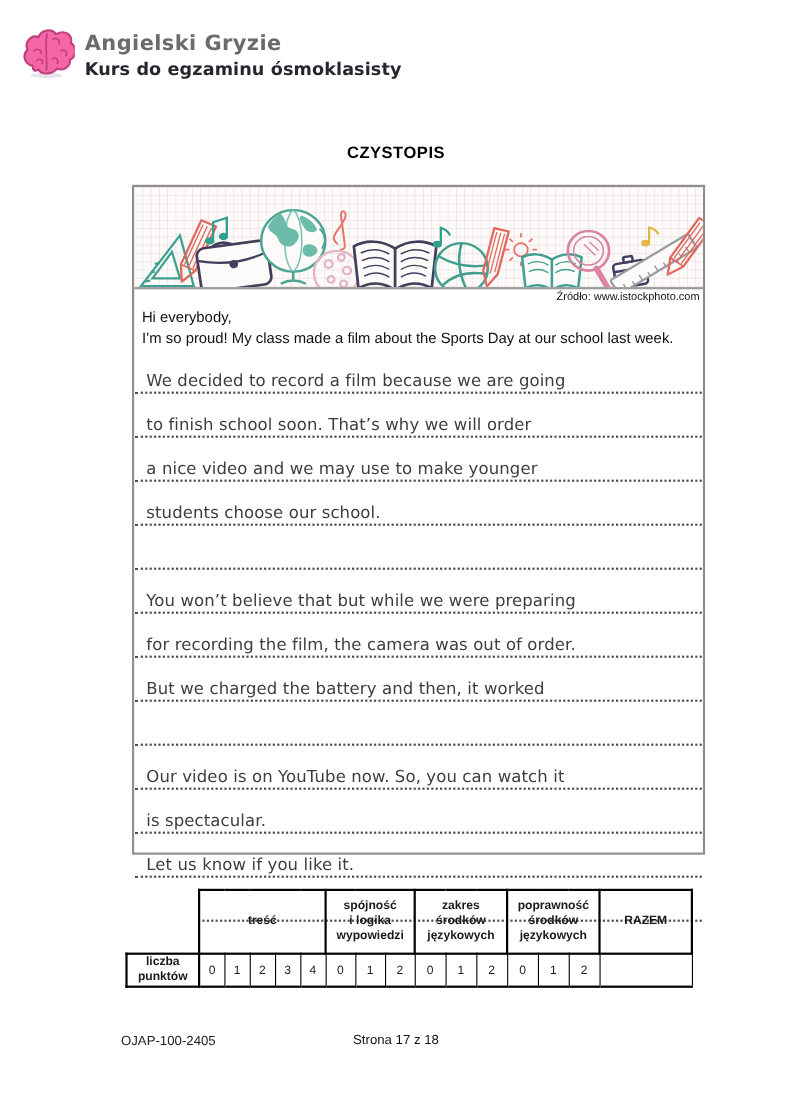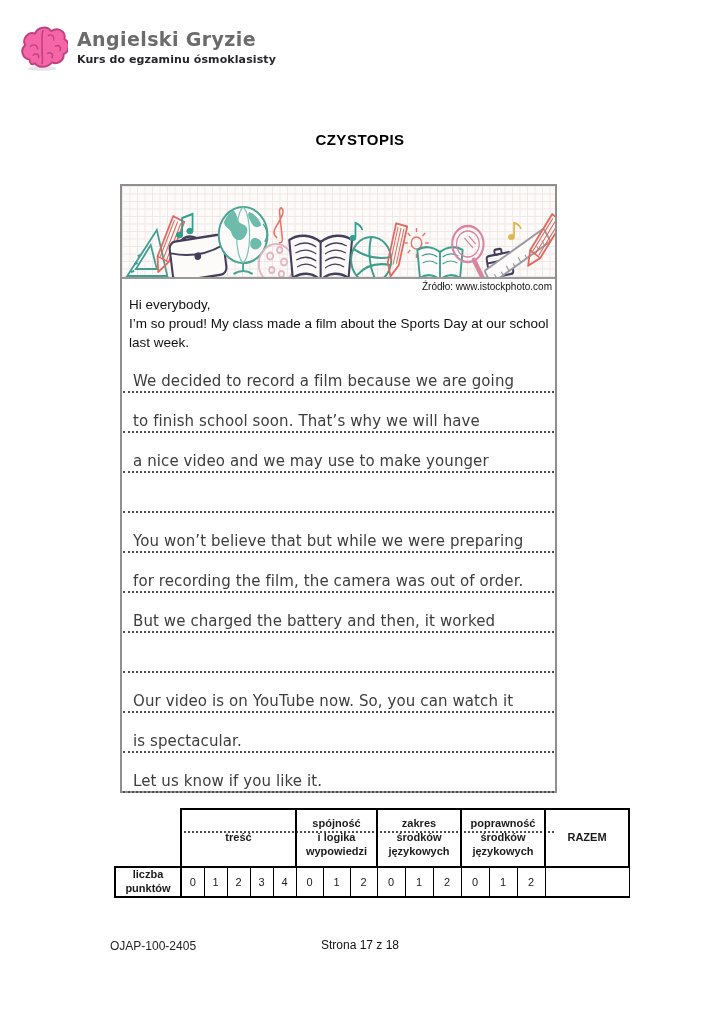--- a/index.html
+++ b/index.html
@@ -5,29 +5,29 @@
   html,body{margin:0;padding:0;}
   body{width:720px;height:1018px;background:#ffffff;position:relative;
        font-family:"Liberation Sans",sans-serif;color:#1a1a1a;overflow:hidden;}
 
   
   .logo{position:absolute;top:22px;left:18px;display:flex;align-items:flex-start;}
   .logo .brain{width:50px;height:52px;flex:0 0 auto;}
   .logo-text{margin-left:9px;margin-top:7px;}
   .logo-title{font-family:"DejaVu Sans",sans-serif;font-weight:bold;font-size:19px;
               color:#6b6b6b;letter-spacing:0.4px;line-height:1.1;}
-  .logo-sub{font-family:"DejaVu Sans",sans-serif;font-weight:bold;font-size:11px;
+  .logo-sub{font-family:"DejaVu Sans",sans-serif;font-weight:bold;font-size:16px;
             color:#26262e;margin-top:3px;letter-spacing:0.1px;}
 
   
   .doc-title{position:absolute;top:131px;left:0;right:0;text-align:center;
              font-weight:bold;font-size:15px;letter-spacing:0.5px;color:#000;}
 
   
-  .letter-box{position:absolute;left:120px;top:184px;width:437px;height:609px;
+  .letter-box{position:absolute;left:120px;top:168px;width:521px;height:609px;
               border:2px solid #8f8f8f;box-sizing:border-box;background:#fff;}
   .banner{height:91px;position:relative;overflow:hidden;border-bottom:2px solid #9a9a9a;
           background-color:#fdfbfa;
           background-image:linear-gradient(#f0e7e4 1px,transparent 1px),
                            linear-gradient(90deg,#f0e7e4 1px,transparent 1px);
           background-size:7.5px 7.5px;}
   .banner svg{position:absolute;left:0;bottom:-1px;width:100%;height:92px;}
   .credit{text-align:right;font-size:10px;color:#111;padding:2px 3px 0 0;line-height:12px;}
   .intro{padding:3px 6px 0 7px;font-size:13.5px;line-height:1.4;color:#111;}
   .lines{margin-top:7px;}
@@ -186,22 +186,23 @@
 
   <div class="credit">Źródło: www.istockphoto.com</div>
 
   <div class="intro">
     <div>Hi everybody,</div>
     <div>I’m so proud! My class made a film about the Sports Day at our school last week.</div>
   </div>
 
   <div class="lines">
     <div class="wline">We decided to record a film because we are going</div>
-    <div class="wline">to finish school soon. That’s why we will have</div>
+    <div class="wline">to finish school soon. That’s why we will order</div>
     <div class="wline">a nice video and we may use to make younger</div>
+    <div class="wline">students choose our school.</div>
     <div class="wline"></div>
     <div class="wline">You won’t believe that but while we were preparing</div>
     <div class="wline">for recording the film, the camera was out of order.</div>
     <div class="wline">But we charged the battery and then, it worked</div>
     <div class="wline"></div>
     <div class="wline">Our video is on YouTube now. So, you can watch it</div>
     <div class="wline">is spectacular.</div>
     <div class="wline">Let us know if you like it.</div>
     <div class="wline"></div>
   </div>

